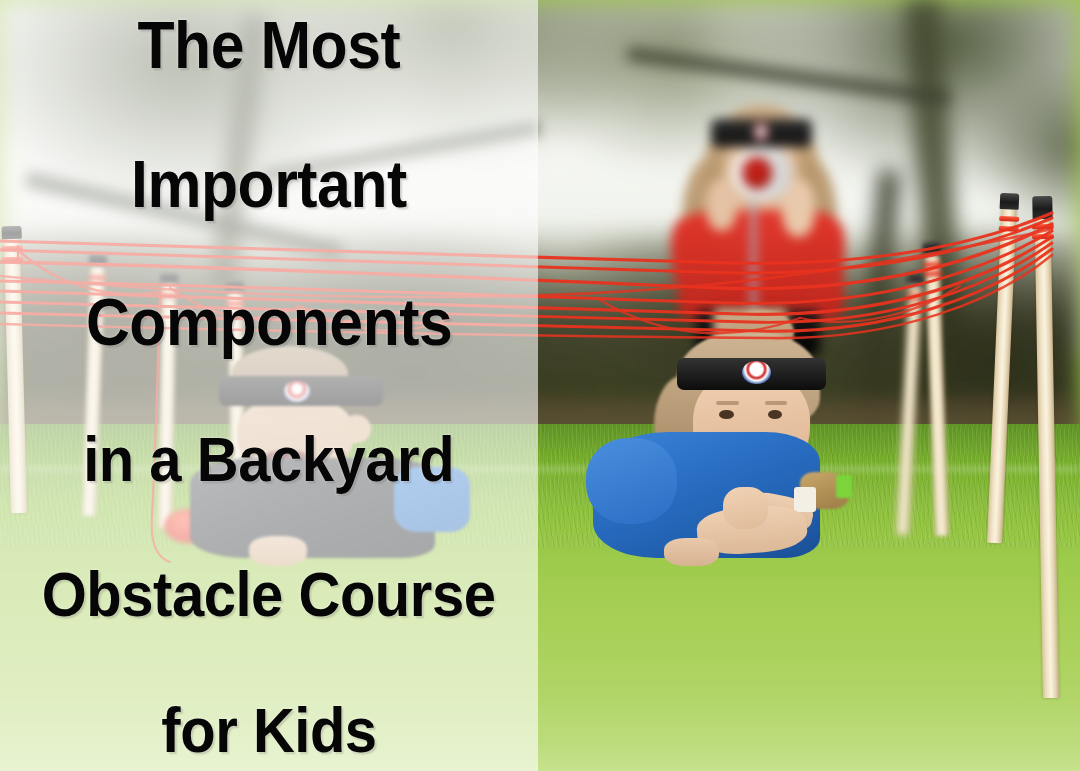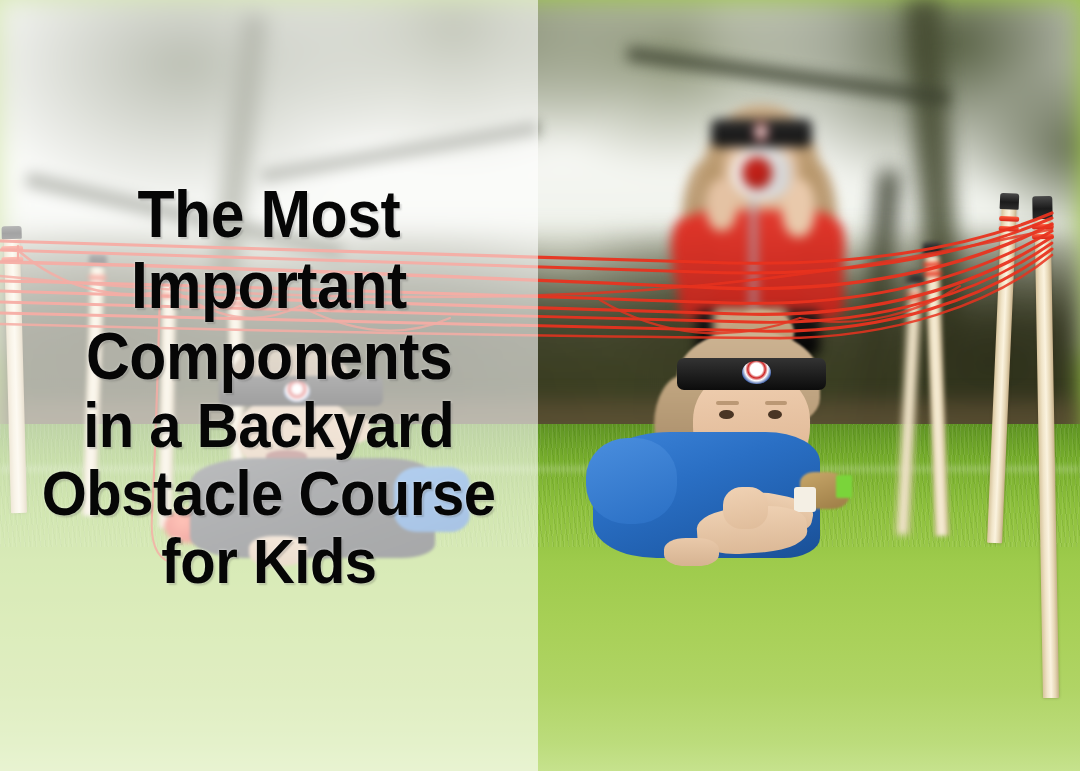--- a/index.html
+++ b/index.html
@@ -218,21 +218,21 @@
     background:radial-gradient(circle at 38% 34%,#ff6a4e,#d8281b 70%,#a81a10);
     filter:blur(2.6px);}
 
   
   .wash{
     position:absolute;left:0;top:0;width:49.8%;height:100%;
     background:rgba(255,255,255,.60);
   }
   .title{
     position:absolute;left:0;top:0;width:49.8%;height:100%;
-    display:flex;flex-direction:column;align-items:center;justify-content:center;
+    display:flex;flex-direction:column;align-items:center;justify-content:space-between;
     padding:10px 8px 6px;
     color:#060606;
     text-align:center;
     line-height:.92;
   }
   .title .ln{
     display:block;
     font-size:66px;
     font-weight:700;
     letter-spacing:-.5px;

